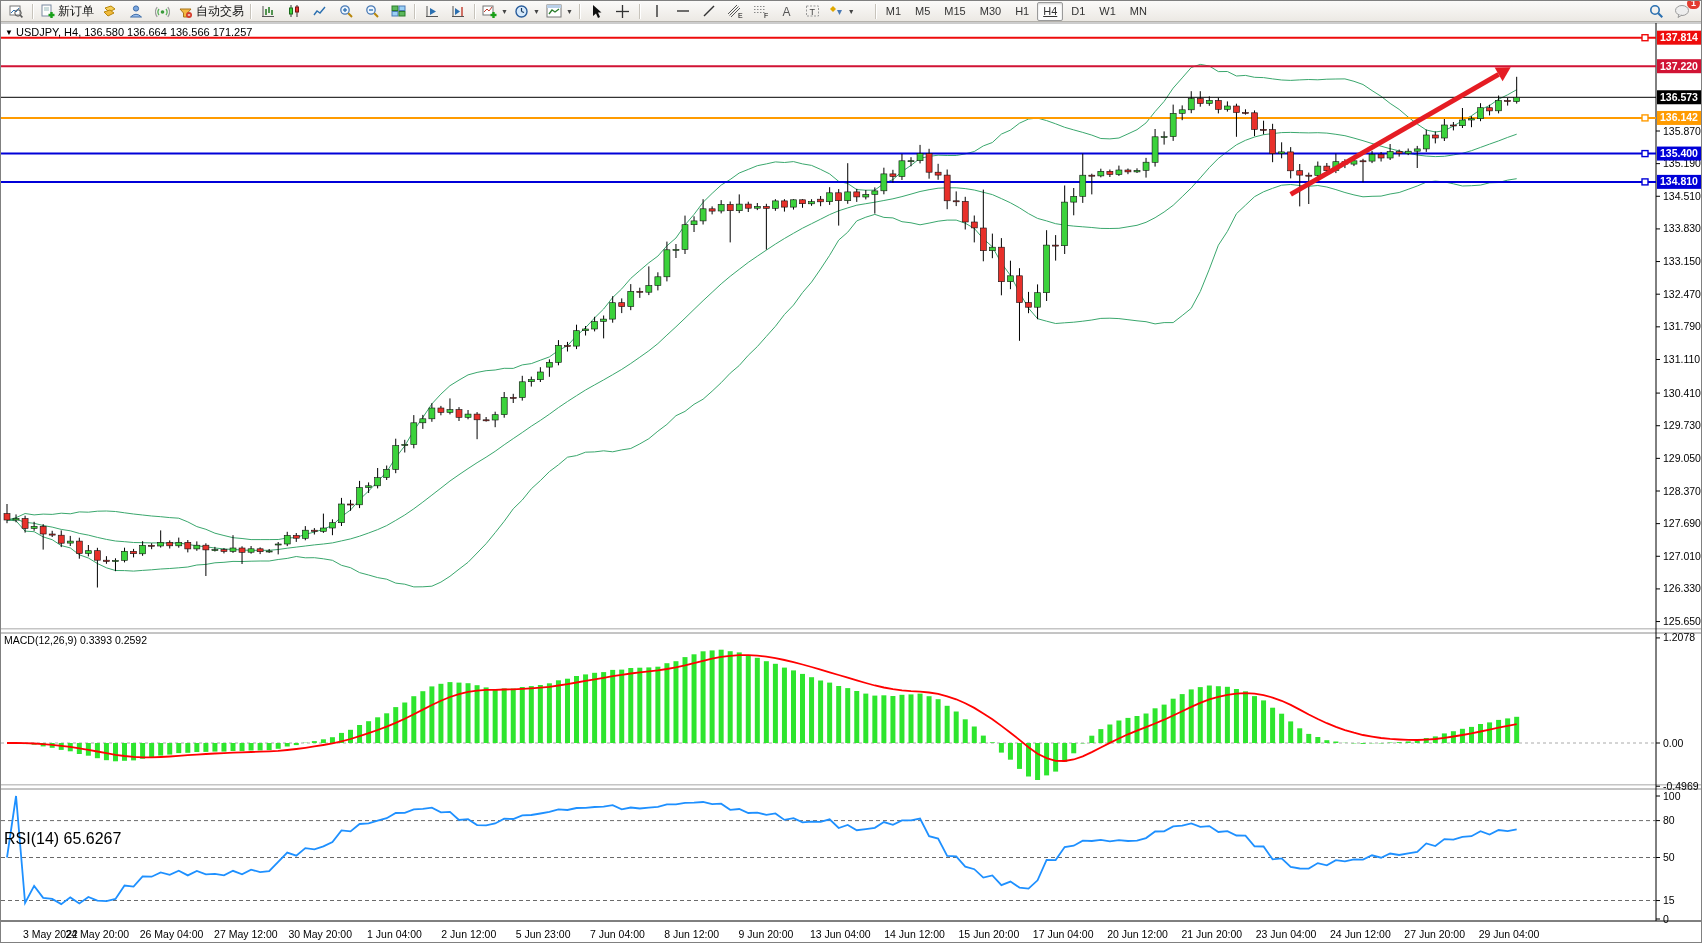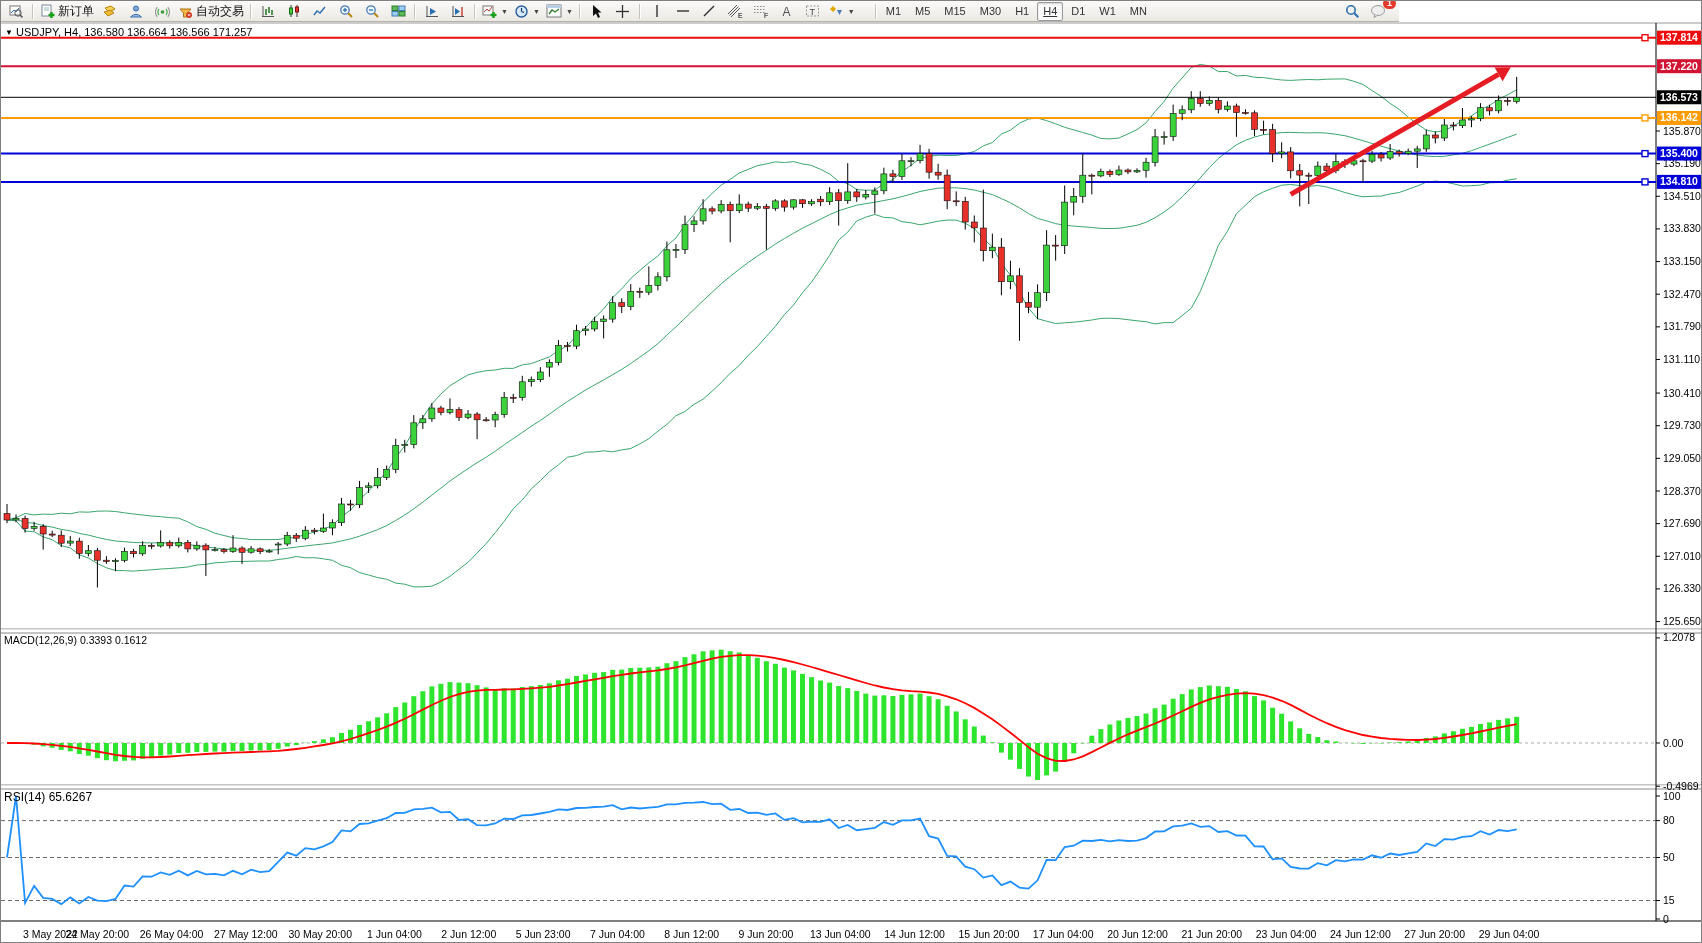--- a/index.html
+++ b/index.html
@@ -1,31 +1,31 @@
 <!DOCTYPE html>
 <html><head>
 <meta charset="utf-8">
 <style>
   html,body{margin:0;padding:0;background:#d4d0c8;font-family:"Liberation Sans",sans-serif;}
   #app{position:relative;width:1702px;height:943px;background:#fff;overflow:hidden;border:1px solid #808080;box-sizing:border-box;}
   
-  #toolbar{position:absolute;top:0;left:0;width:1398px;height:21px;background:linear-gradient(#fbfaf9,#ece9e4);border-bottom:1px solid #b5b2ac;display:flex;align-items:center;padding:0 2px;box-sizing:border-box;z-index:5;}
+  #toolbar{position:absolute;top:0;left:0;width:1702px;height:21px;background:linear-gradient(#fbfaf9,#ece9e4);border-bottom:1px solid #b5b2ac;display:flex;align-items:center;padding:0 2px;box-sizing:border-box;z-index:5;}
   .tbtn{height:18px;min-width:20px;display:flex;align-items:center;justify-content:center;gap:3px;padding:0 2px;border:1px solid transparent;border-radius:2px;font-size:11px;color:#222;}
   .tsep{width:1px;height:15px;background:#c7c3bb;margin:0 3px;border-right:1px solid #fff;}
   .tlabel{font-size:12px;color:#111;white-space:nowrap;}
   .caret{font-size:7px;color:#444;margin-left:1px;}
   .tf{font-size:11px;color:#333;padding:1px 5px;height:15px;line-height:15px;border:1px solid transparent;border-radius:2px;}
   .tf.active{background:#fdfdfd;border:1px solid #9a9a9a;box-shadow:inset 0 1px 2px rgba(0,0,0,.18);text-decoration:underline;}
   .ticon{display:block;}
   #chat-badge{position:absolute;top:-4px;right:-6px;background:#e23b2e;color:#fff;border-radius:8px;font-size:9px;font-weight:bold;padding:0 4px;height:11px;line-height:11px;}
   
   .ovl{position:absolute;z-index:4;font-size:11px;color:#000;white-space:nowrap;}
   #chart-title{top:25px;left:4px;}
   #macd-label{top:633px;left:3px;font-size:10.5px;}
-  #rsi-label{top:789px;left:3px;font-size:12px;}
+  #rsi-label{top:829px;left:3px;font-size:16px;}
   svg text{font-family:"Liberation Sans",sans-serif;}
 </style>
 </head>
 <body>
 
 <div id="app">
 
   <div id="toolbar">
     <span class="tbtn">
       <svg class="ticon" width="14" height="14" viewBox="0 0 14 14">
@@ -888,15 +888,15 @@
         <text x="1136.5" y="937" font-size="10.5" fill="#000" text-anchor="middle">20 Jun 12:00</text>
         <text x="1210.8" y="937" font-size="10.5" fill="#000" text-anchor="middle">21 Jun 20:00</text>
         <text x="1285.1" y="937" font-size="10.5" fill="#000" text-anchor="middle">23 Jun 04:00</text>
         <text x="1359.3999999999999" y="937" font-size="10.5" fill="#000" text-anchor="middle">24 Jun 12:00</text>
         <text x="1433.7" y="937" font-size="10.5" fill="#000" text-anchor="middle">27 Jun 20:00</text>
         <text x="1508" y="937" font-size="10.5" fill="#000" text-anchor="middle">29 Jun 04:00</text>
       </g>
     </svg>
 
   <div class="ovl" id="chart-title"><span style="font-size:8px;vertical-align:1px;">▼</span> <span>USDJPY, H4, 136.580 136.664 136.566 171.257</span></div>
-  <div class="ovl" id="macd-label"><span>MACD(12,26,9)</span> <span>0.3393 0.1612</span></div>
+  <div class="ovl" id="macd-label"><span>MACD(12,26,9)</span> <span>0.3393 0.2592</span></div>
   <div class="ovl" id="rsi-label"><span>RSI(14)</span> <span>65.6267</span></div>
 </div>
 
 </body></html>

